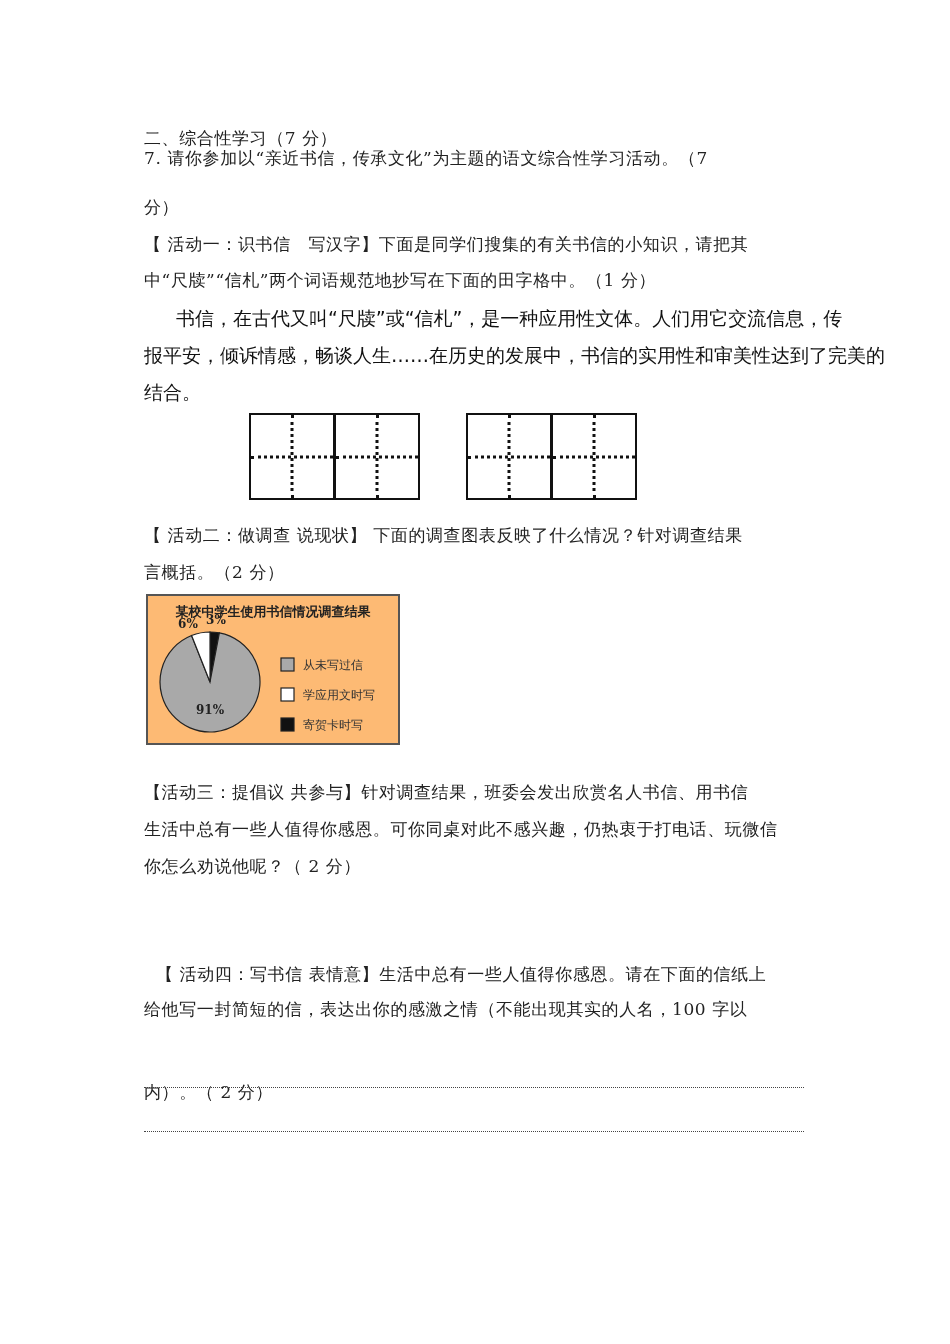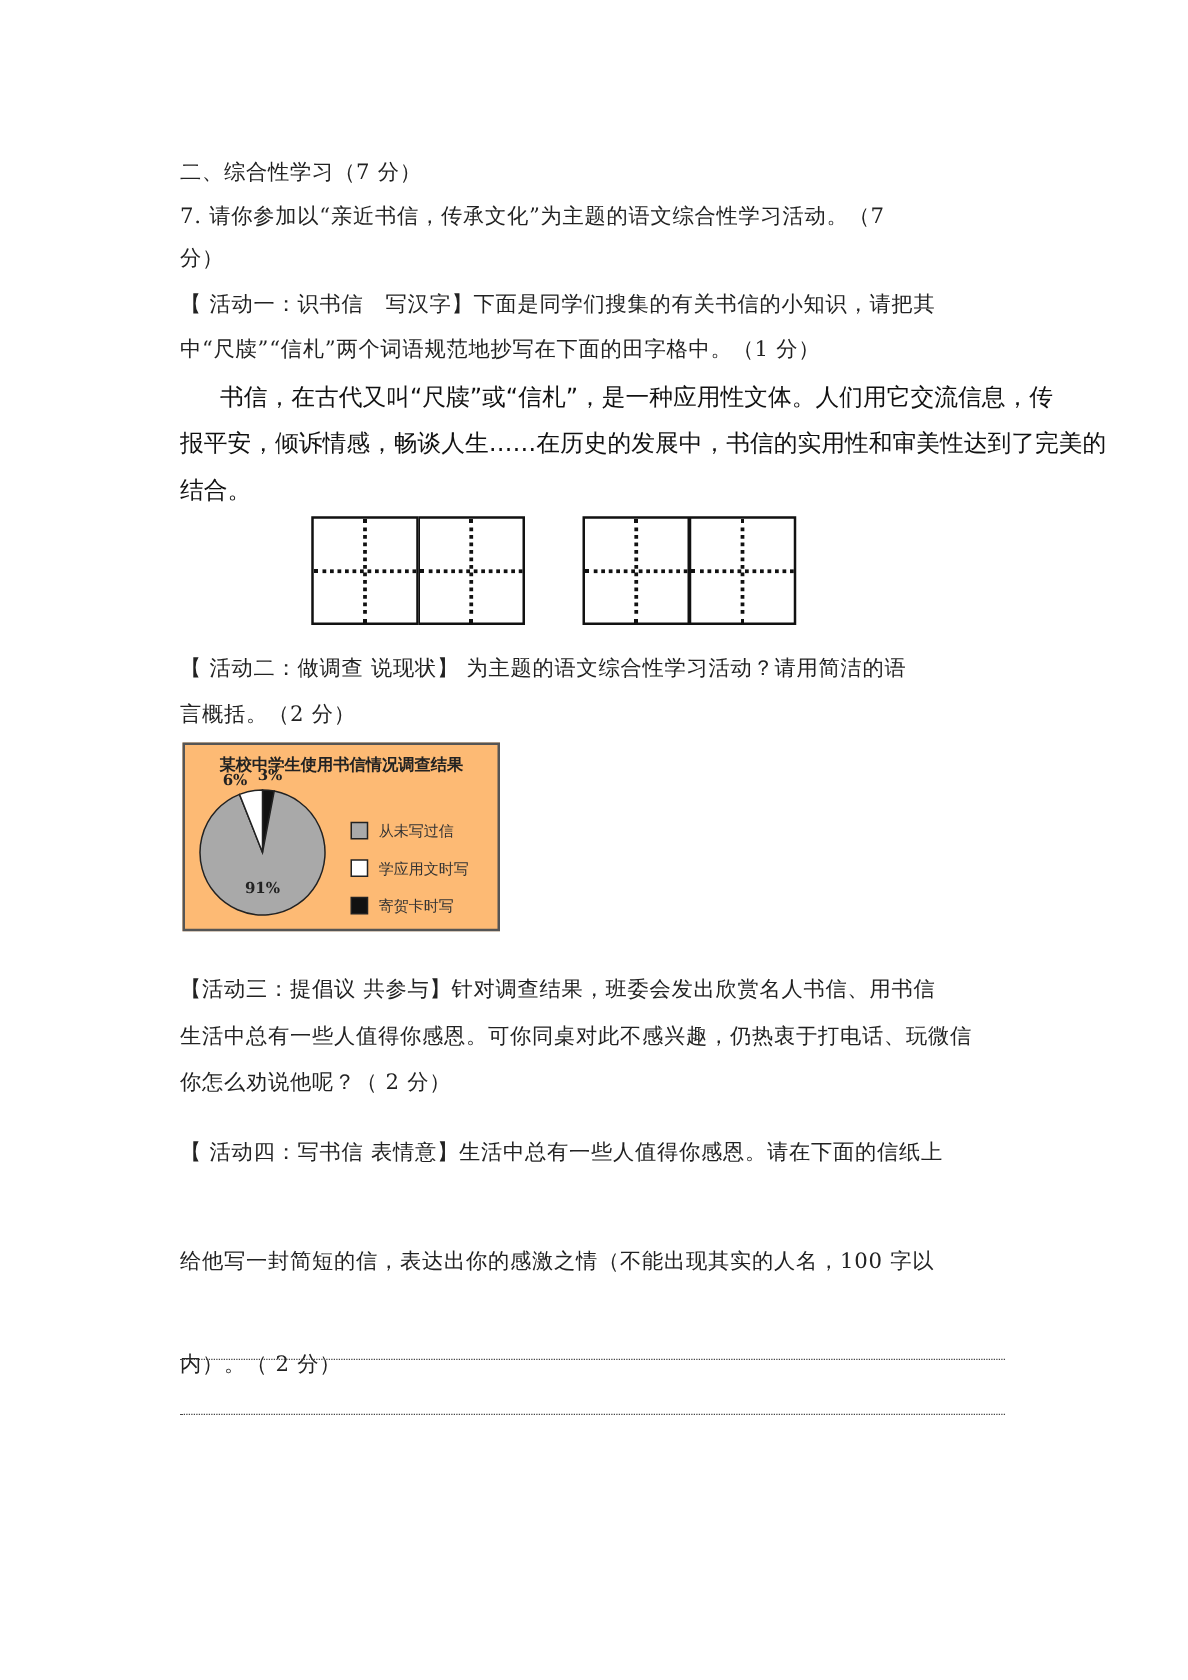--- a/index.html
+++ b/index.html
@@ -12,21 +12,21 @@
   .cell + .cell { border-left-width: 1.5px; }
   .cell .v { position: absolute; left: 50%; top: 0; bottom: 0; border-left: 3px dotted #111; transform: translateX(-1.5px); }
   .cell .h { position: absolute; top: 50%; left: 0; right: 0; border-top: 3px dotted #111; transform: translateY(-1.5px); }
   .chart-box { position: absolute; left: 146px; top: 594px; width: 254px; height: 151px; border: 2px solid #555; box-sizing: border-box; background: #fdba74; }
   .rule { position: absolute; left: 144px; width: 660px; border-top: 1px dotted #444; }
 </style>
 </head>
 <body>
 
 <div class="line" style="top:128px;">二、综合性学习（7 分）</div>
-<div class="line" style="top:163px;">7. 请你参加以“亲近书信，传承文化”为主题的语文综合性学习活动。（7</div>
+<div class="line" style="top:148px;">7. 请你参加以“亲近书信，传承文化”为主题的语文综合性学习活动。（7</div>
 <div class="line" style="top:197px;">分）</div>
 
 <div class="line" style="top:234px;">【 活动一：识书信　写汉字】下面是同学们搜集的有关书信的小知识，请把其</div>
 <div class="line" style="top:270px;">中“尺牍”“信札”两个词语规范地抄写在下面的田字格中。（1 分）</div>
 <div class="line sans" style="top:308px; left:176px;">书信，在古代又叫“尺牍”或“信札”，是一种应用性文体。人们用它交流信息，传</div>
 <div class="line sans" style="top:345px;">报平安，倾诉情感，畅谈人生……在历史的发展中，书信的实用性和审美性达到了完美的</div>
 <div class="line sans" style="top:382px;">结合。</div>
 
 <div class="grid-group" style="left:249px;">
   <div class="cell">
@@ -42,21 +42,21 @@
   <div class="cell">
       <div class="v"></div>
       <div class="h"></div>
     </div>
   <div class="cell">
       <div class="v"></div>
       <div class="h"></div>
     </div>
 </div>
 
-<div class="line" style="top:525px;">【 活动二：做调查 说现状】 为主题的语文综合性学习活动？请用简洁的语</div>
+<div class="line" style="top:525px;">【 活动二：做调查 说现状】 下面的调查图表反映了什么情况？针对调查结果</div>
 <div class="line" style="top:562px;">言概括。（2 分）</div>
 
 <div class="chart-box">
   <svg id="pie-svg" width="250" height="147">
     <text id="chart-title" x="125" y="20" text-anchor="middle" font-size="13" font-weight="bold" font-family="DejaVu Sans, sans-serif" fill="#222">某校中学生使用书信情况调查结果</text>
     <g id="pie-group">
         <path d="M62,86 L62,36 A50,50 0 0 1 71.36906572928623,36.88563746356557 Z" fill="#111111" stroke="#222" stroke-width="1.2"></path>
         <path d="M62,86 L71.36906572928623,36.88563746356557 A50,50 0 1 1 43.593772365766114,39.511175705587426 Z" fill="#a9a9a9" stroke="#222" stroke-width="1.2"></path>
         <path d="M62,86 L43.593772365766114,39.511175705587426 A50,50 0 0 1 61.99999999999999,36 Z" fill="#ffffff" stroke="#222" stroke-width="1.2"></path>
         <text x="62" y="118" font-size="12" font-weight="bold" font-family="DejaVu Serif, serif" fill="#222" text-anchor="middle">91%</text>
@@ -71,18 +71,18 @@
         <rect x="133" y="122" width="13" height="13" fill="#111111" stroke="#222" stroke-width="1.2"></rect>
         <text x="155" y="133" font-size="12" font-family="DejaVu Serif, serif" fill="#333">寄贺卡时写</text>
       </g>
   </svg>
 </div>
 
 <div class="line" style="top:782px;">【活动三：提倡议 共参与】针对调查结果，班委会发出欣赏名人书信、用书信</div>
 <div class="line" style="top:819px;">生活中总有一些人值得你感恩。可你同桌对此不感兴趣，仍热衷于打电话、玩微信</div>
 <div class="line" style="top:856px;">你怎么劝说他呢？（ 2 分）</div>
 
-<div class="line" style="top:912px;">【 活动四：写书信 表情意】生活中总有一些人值得你感恩。请在下面的信纸上</div>
+<div class="line" style="top:964px;margin-left:12px;">【 活动四：写书信 表情意】生活中总有一些人值得你感恩。请在下面的信纸上</div>
 <div class="line" style="top:999px;">给他写一封简短的信，表达出你的感激之情（不能出现其实的人名，100 字以</div>
 <div class="line" style="top:1034px;margin-top:48px;">内）。（ 2 分）</div>
 
 <div class="rule" style="top:1087px;"></div>
 <div class="rule" style="top:1131px;"></div>
 
 </body></html>

